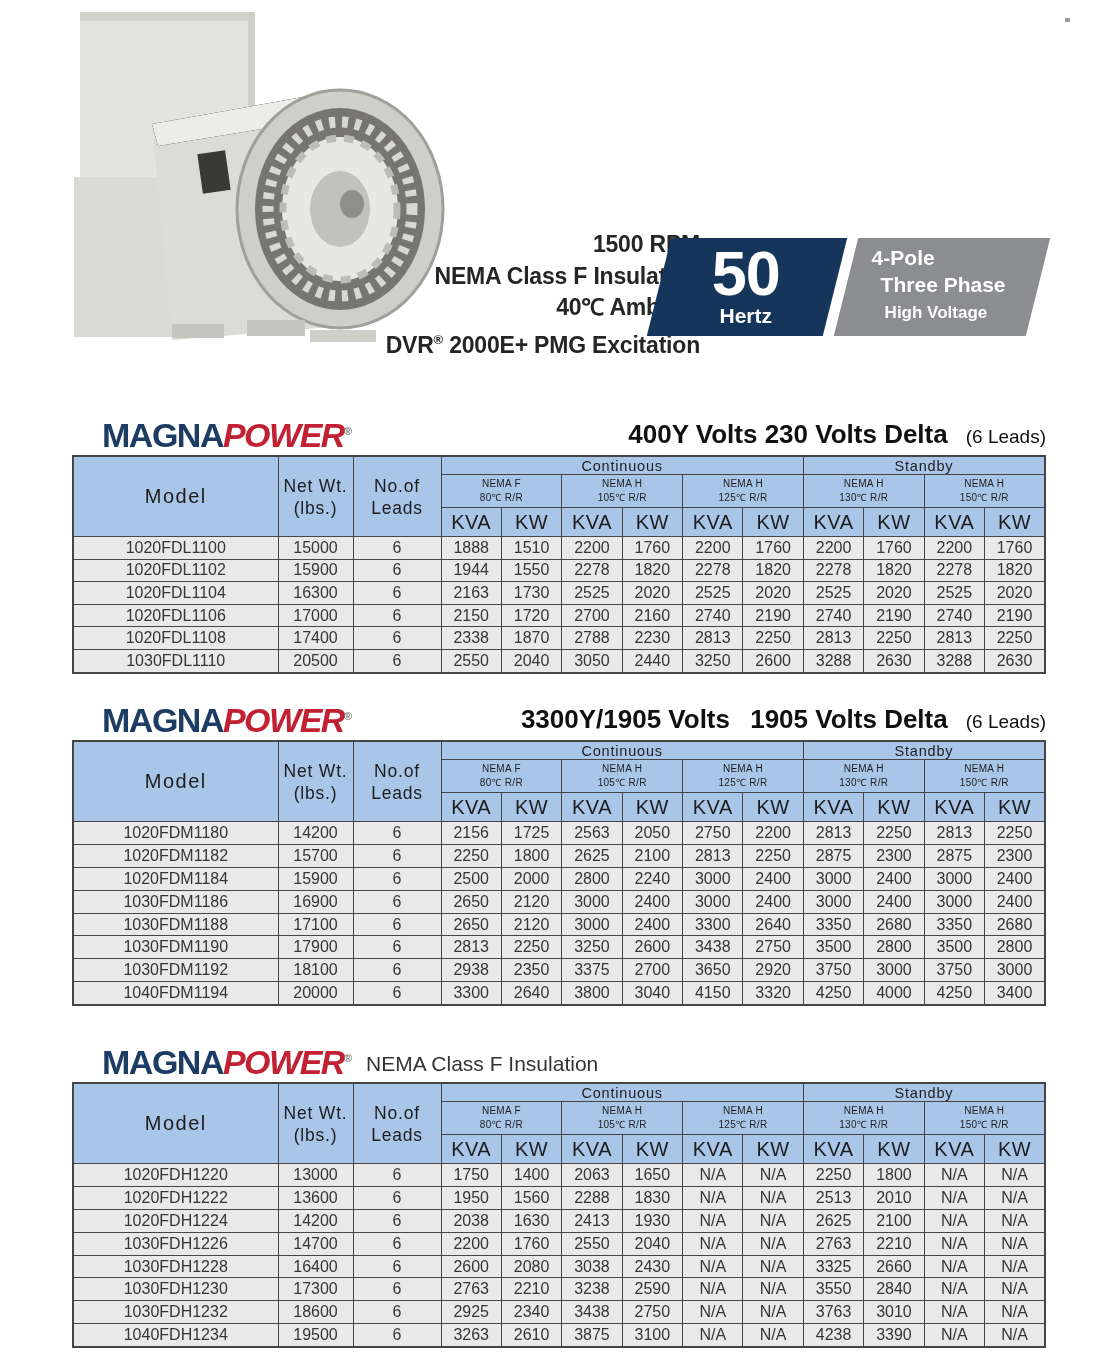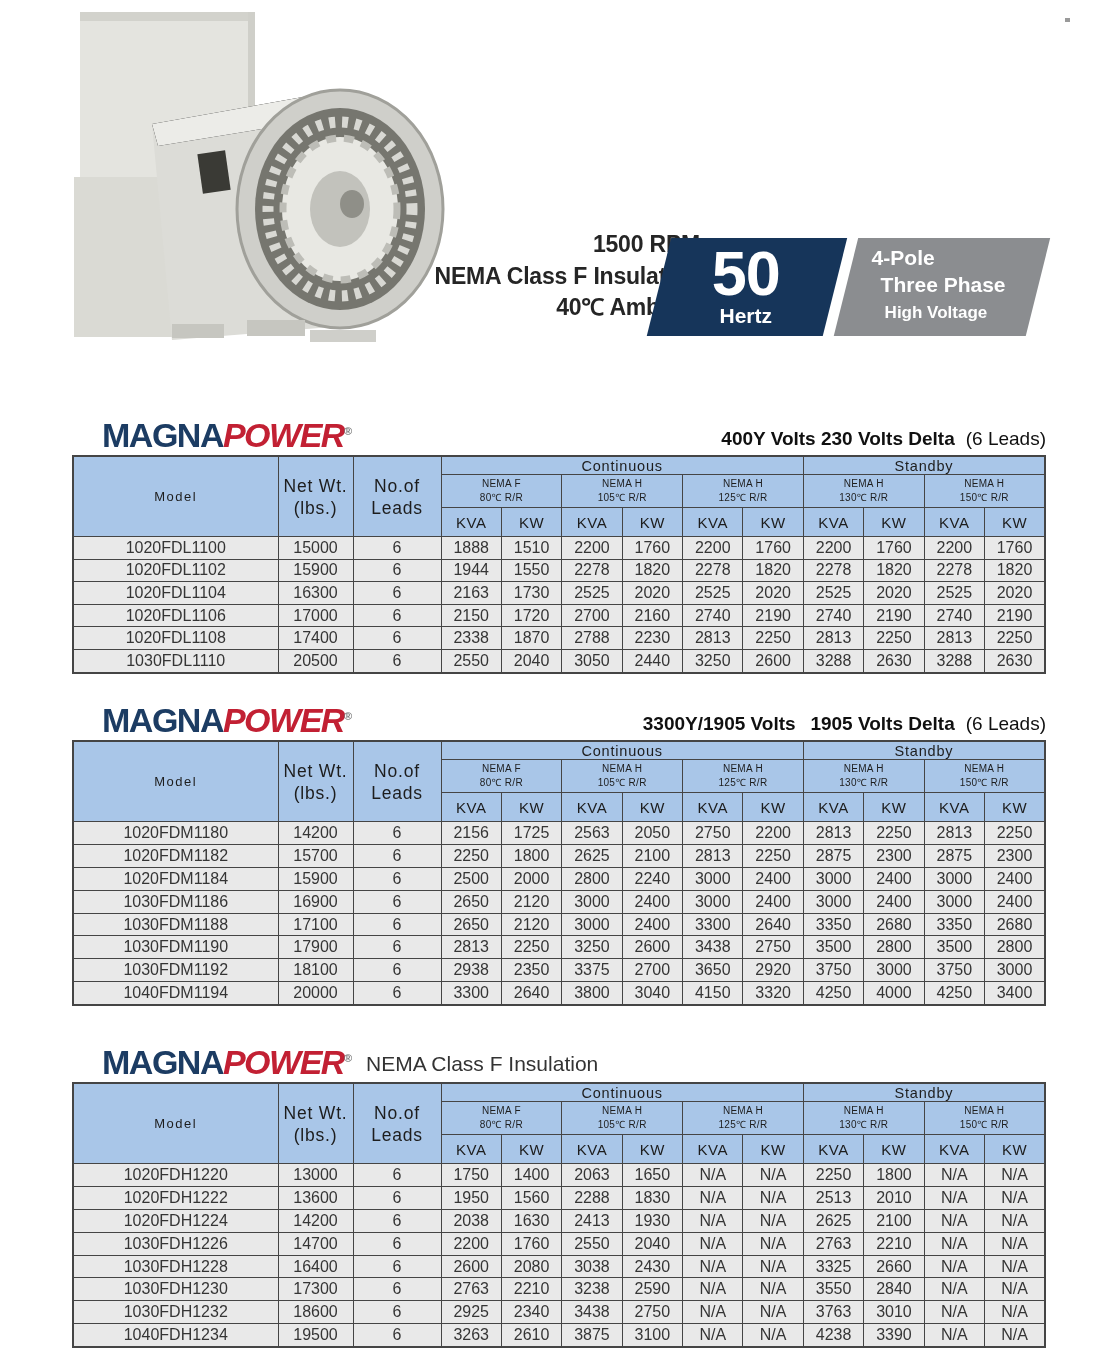--- a/index.html
+++ b/index.html
@@ -45,31 +45,31 @@
   .sec0{top:408px;} .sec1{top:690px;} .sec2{top:1032px;}
   .tbl-heading{display:flex;align-items:flex-end;box-sizing:border-box;padding-bottom:3px;}
   .sec0 .tbl-heading{height:47px;} .sec1 .tbl-heading{height:50px;} .sec2 .tbl-heading{height:50px;}
   .logo{font-size:34px;font-weight:700;letter-spacing:-1.5px;line-height:1;margin-left:30px;white-space:nowrap;}
   .lg-magna{color:var(--logo_navy,#1c3c63);}
   .lg-power{color:var(--logo_red,#c22033);font-style:italic;}
   .lg-reg{font-size:11px;color:#777;vertical-align:super;letter-spacing:0;}
   .pre-title{font-size:21px;color:#333;margin-left:14px;padding-bottom:3px;white-space:nowrap;}
   .spacer{flex:1;}
   .tbl-title{padding-bottom:2px;white-space:nowrap;color:#101010;}
-  .tt-main{font-size:19px;font-weight:700;text-align:center;}
-  .tt-suffix{font-size:19px;font-weight:400;margin-left:11px;}
+  .tt-main{font-size:26px;font-weight:700;text-align:center;}
+  .tt-suffix{font-size:19px;font-weight:400;margin-left:18px;}
 
   table.spec-table{border-collapse:collapse;table-layout:fixed;width:974px;border:2px solid #454545;}
   .spec-table th,.spec-table td{border:1px solid #454545;padding:0;overflow:hidden;}
   .spec-table thead th{background:var(--header_blue,#a9c6e8);color:#1d1d1d;font-weight:400;text-align:center;}
   .r1 th{height:17px;font-size:14.5px;font-weight:700;letter-spacing:.8px;}
-  th.h-model{font-size:13px;letter-spacing:1.5px;font-weight:400;}
+  th.h-model{font-size:20px;letter-spacing:1.5px;font-weight:400;}
   th.h-netwt,th.h-leads{font-size:17.5px;line-height:22px;font-weight:400;}
   .r2 th{height:32px;font-size:10px;line-height:14.5px;letter-spacing:.3px;}
-  .r3 th{height:28px;font-size:15px;letter-spacing:.5px;}
+  .r3 th{height:28px;font-size:20px;letter-spacing:.5px;}
   .spec-table tbody td{background:#e9e9e9;text-align:center;font-size:16px;color:#353535;}
   .sec0 tbody td{height:21.6px;}
   .sec1 tbody td,.sec2 tbody td{height:21.9px;}
   td.c-netwt{font-size:14.5px;margin-top:43px;}
 </style>
 </head>
 <body>
 
 <div class="page">
 
@@ -96,20 +96,21 @@
       <rect x="225" y="316" width="58" height="16" fill="#c6c6c0"></rect>
       <rect x="288" y="326" width="66" height="12" fill="#cfcfca"></rect>
     </svg>
 
     <div class="corner-mark"></div>
 
     <div class="specs">
         <div class="spec-line">1500 RPM</div>
         <div class="spec-line">NEMA Class F Insulation</div>
         <div class="spec-line">40℃ Ambient</div>
+        <div class="spec-line">DVR<sup>®</sup> 2000E+ PMG Excitation</div>
       </div>
 
     <div class="hz-box">
       <div class="hz-inner">
         <div class="hz-num">50</div>
         <div class="hz-label">Hertz</div>
       </div>
     </div>
 
     <div class="pole-box">

